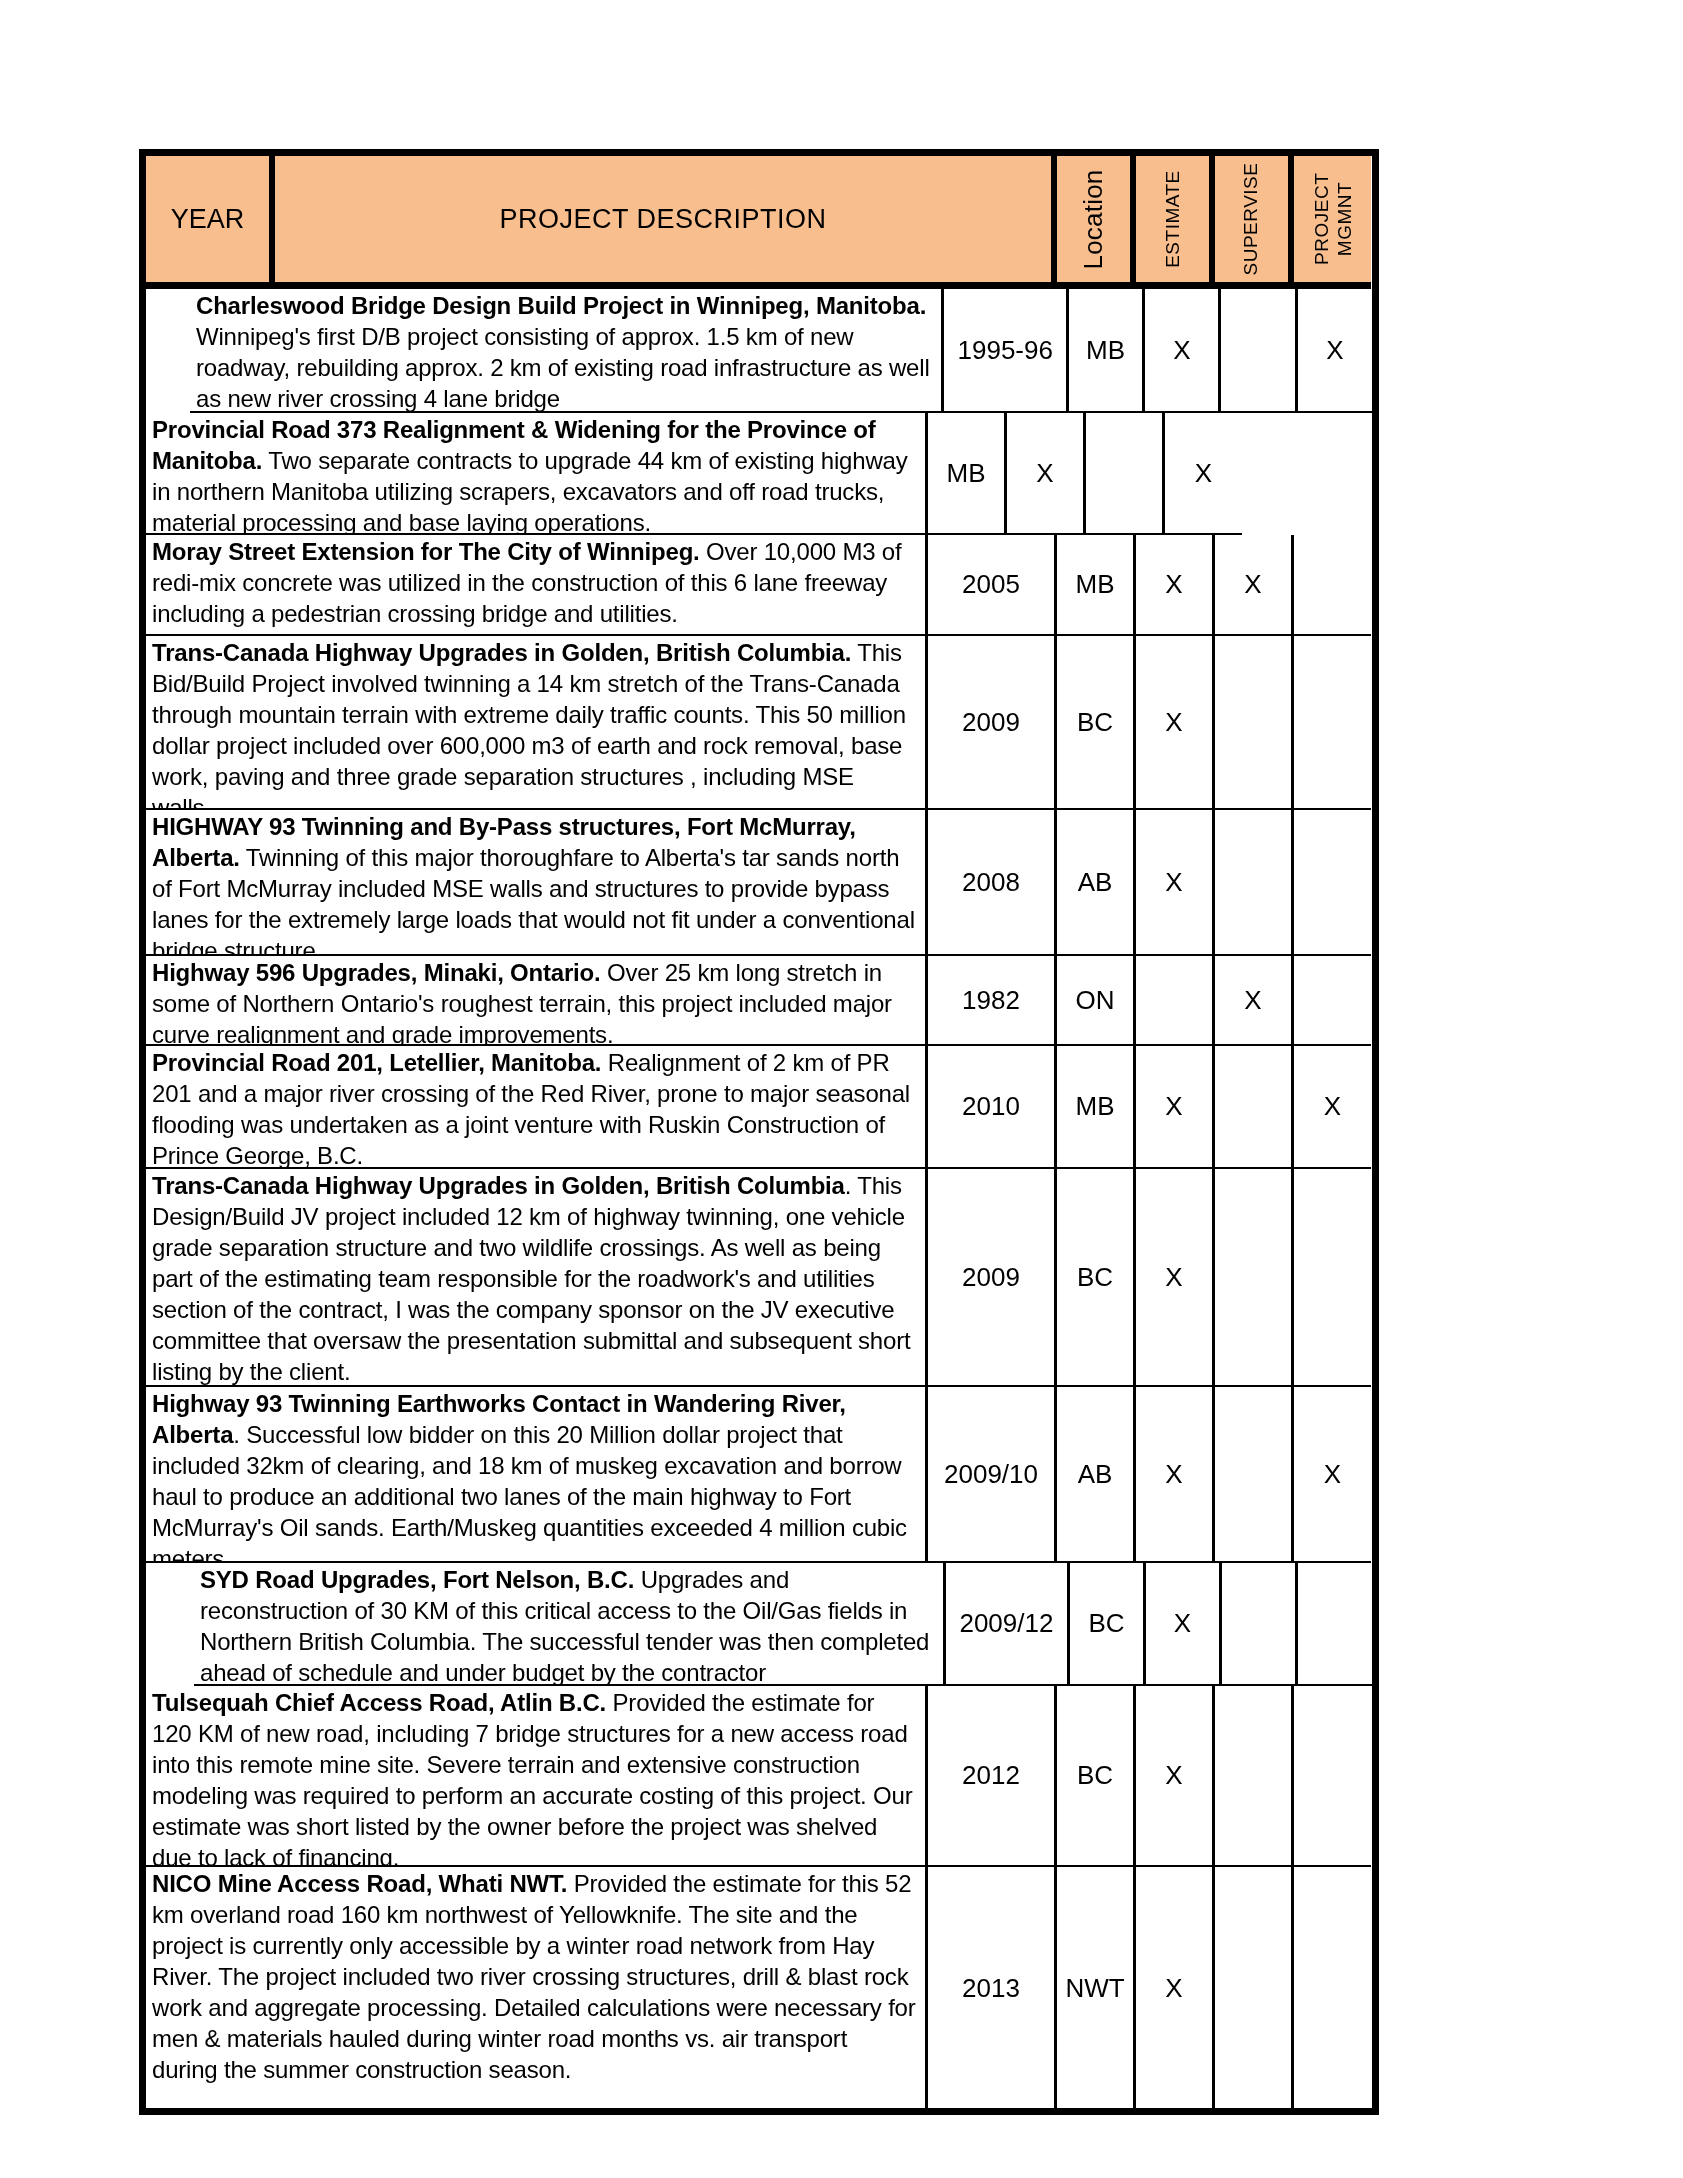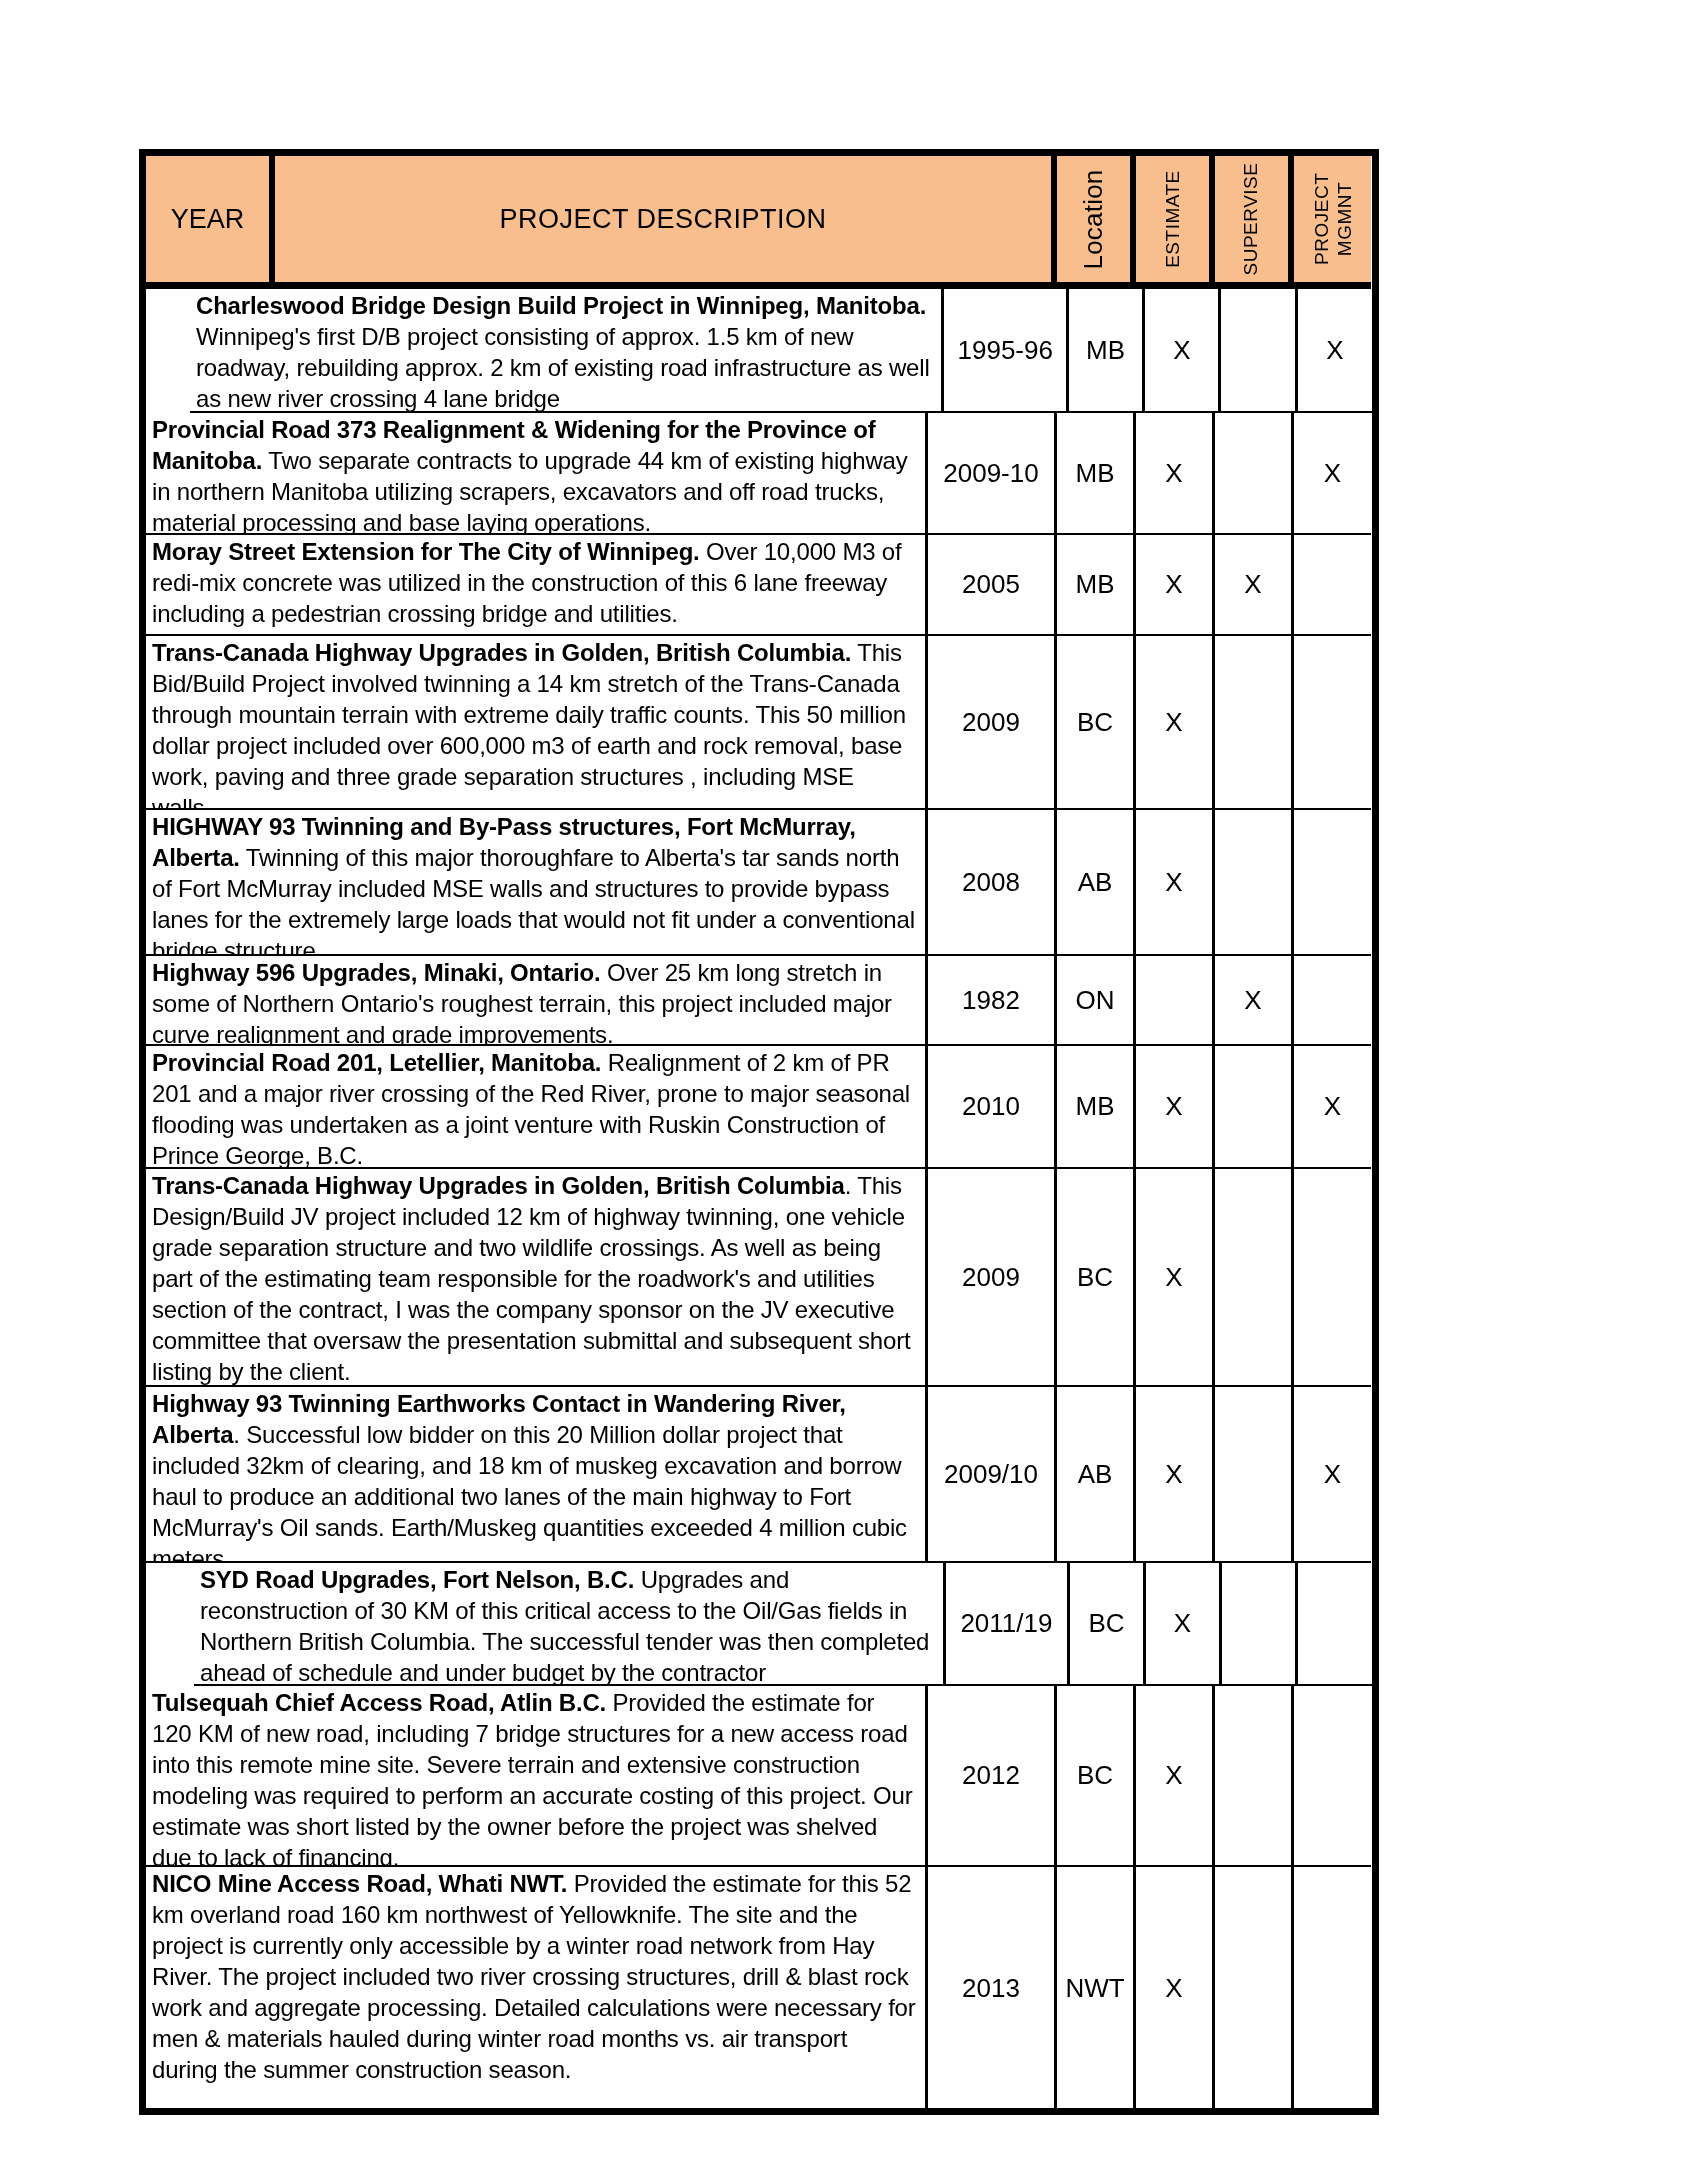--- a/index.html
+++ b/index.html
@@ -80,21 +80,20 @@
       <div class="row body-row" style="height: 124px; padding-left: 44px;">
     <div class="cell desc"><span class="ttl">Charleswood Bridge Design Build Project in Winnipeg, Manitoba.</span><span class="gap"> </span><span class="dsc">Winnipeg's first D/B project consisting of approx. 1.5 km of new roadway, rebuilding approx. 2 km of existing road infrastructure as well as new river crossing 4 lane bridge</span></div>
     <div class="cell year">1995-96</div>
     <div class="cell loc">MB</div>
     <div class="cell est">X</div>
     <div class="cell sup"></div>
     <div class="cell pm">X</div>
   </div>
       <div class="row body-row" style="height: 122px;">
     <div class="cell desc"><span class="ttl">Provincial Road 373 Realignment &amp; Widening for the Province of Manitoba.</span><span class="gap"> </span><span class="dsc">Two separate contracts to upgrade 44 km of existing highway in northern Manitoba utilizing scrapers, excavators and off road trucks, material processing and base laying operations.</span></div>
-    <div class="cell year">2009-10</div>
     <div class="cell loc">MB</div>
     <div class="cell est">X</div>
     <div class="cell sup"></div>
     <div class="cell pm">X</div>
   </div>
       <div class="row body-row" style="height: 101px;">
     <div class="cell desc"><span class="ttl">Moray Street Extension for The City of Winnipeg.</span><span class="gap"> </span><span class="dsc">Over 10,000 M3 of redi-mix concrete was utilized in the construction of this 6 lane freeway including a pedestrian crossing bridge and utilities.</span></div>
     <div class="cell year">2005</div>
     <div class="cell loc">MB</div>
     <div class="cell est">X</div>
@@ -144,21 +143,21 @@
       <div class="row body-row" style="height: 176px;">
     <div class="cell desc"><span class="ttl">Highway 93 Twinning Earthworks Contact in Wandering River, Alberta</span><span class="gap"></span><span class="dsc">. Successful low bidder on this 20 Million dollar project that included 32km of clearing, and 18 km of muskeg excavation and borrow haul to produce an additional two lanes of the main highway to Fort McMurray's Oil sands. Earth/Muskeg quantities exceeded 4 million cubic meters.</span></div>
     <div class="cell year">2009/10</div>
     <div class="cell loc">AB</div>
     <div class="cell est">X</div>
     <div class="cell sup"></div>
     <div class="cell pm">X</div>
   </div>
       <div class="row body-row" style="height: 123px; padding-left: 48px;">
     <div class="cell desc"><span class="ttl">SYD Road Upgrades, Fort Nelson, B.C.</span><span class="gap"> </span><span class="dsc">Upgrades and reconstruction of 30 KM of this critical access to the Oil/Gas fields in Northern British Columbia. The successful tender was then completed ahead of schedule and under budget by the contractor</span></div>
-    <div class="cell year">2011/19</div>
+    <div class="cell year">2009/12</div>
     <div class="cell loc">BC</div>
     <div class="cell est">X</div>
     <div class="cell sup"></div>
     <div class="cell pm"></div>
   </div>
       <div class="row body-row" style="height: 181px;">
     <div class="cell desc"><span class="ttl">Tulsequah Chief Access Road, Atlin B.C.</span><span class="gap"> </span><span class="dsc">Provided the estimate for 120 KM of new road, including 7 bridge structures for a new access road into this remote mine site. Severe terrain and extensive construction modeling was required to perform an accurate costing of this project. Our estimate was short listed by the owner before the project was shelved due to lack of financing.</span></div>
     <div class="cell year">2012</div>
     <div class="cell loc">BC</div>
     <div class="cell est">X</div>

